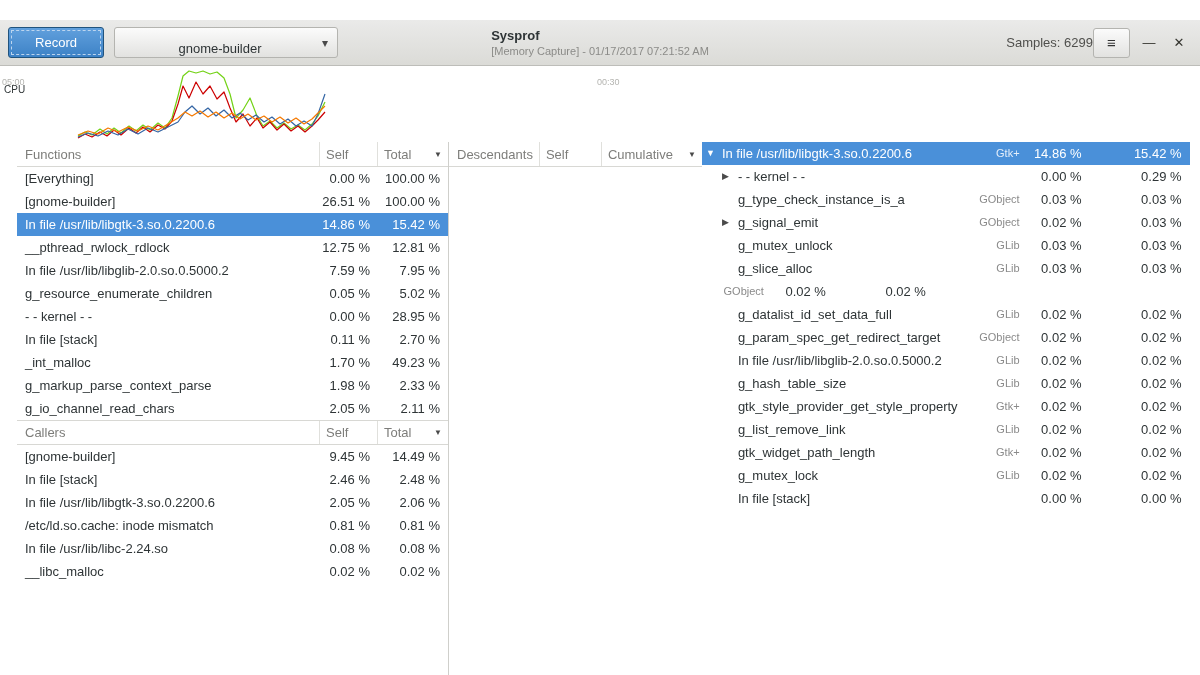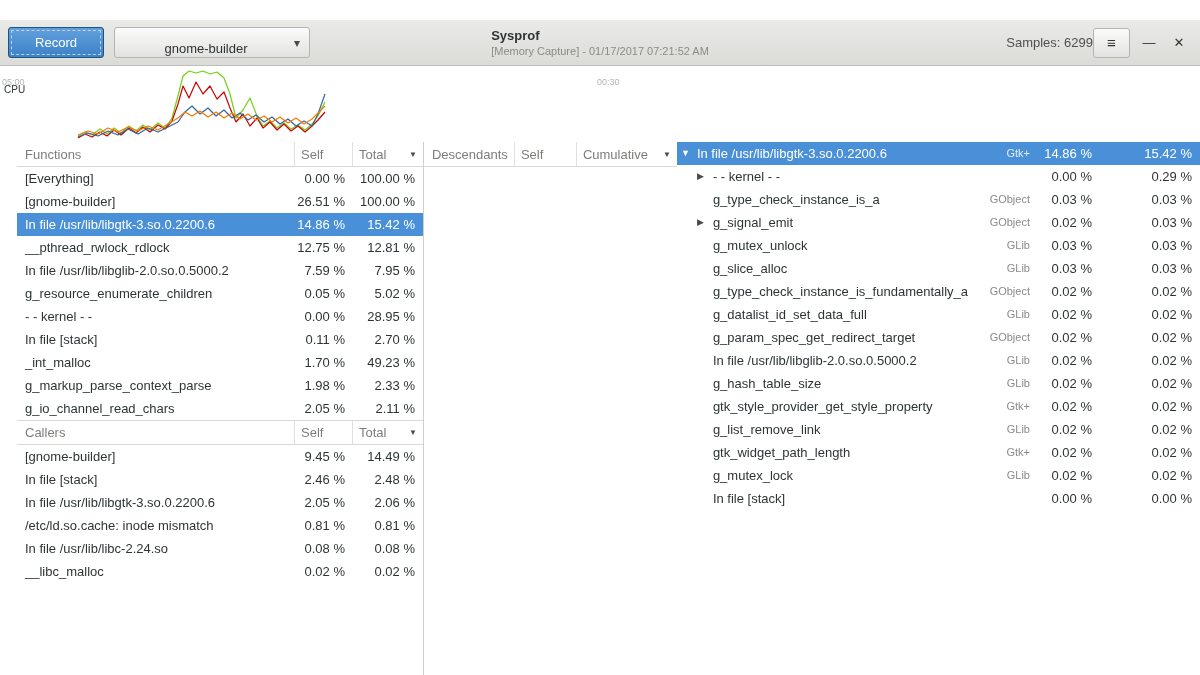--- a/index.html
+++ b/index.html
@@ -10,21 +10,21 @@
   
   .headerbar { position:absolute; top:0; left:0; right:0; height:46px;
     background:linear-gradient(to bottom,#eaeae9,#dbdbd7);
     border-bottom:1px solid #bdbdb9; display:flex; align-items:center; padding:0 8px; }
   .btn { height:31px; border:1px solid #b4b4b0; border-radius:3px; font-size:13px;
     background:linear-gradient(to bottom,#fbfbfb,#e2e2e0); color:#2e3436;
     display:flex; align-items:center; justify-content:center; cursor:default; }
   .record-btn { width:96px; color:#ffffff; border-color:#20537e;
     background:linear-gradient(to bottom,#61a0dd,#3d82c6);
     outline:1px dashed #bcd5ef; outline-offset:-4px; }
-  .combo { width:196px; margin-left:10px; position:relative; padding:12px 22px 0 10px;text-align:right; }
+  .combo { width:224px; margin-left:10px; position:relative; padding:12px 22px 0 10px;text-align:right; }
   .combo .combo-arrow { position:absolute; right:9px; top:8px; font-size:12px; color:#4a4a4a; }
   .titlebox { position:absolute; left:50%; top:7px; transform:translateX(-50%); text-align:left; }
   .titlebox .title { font-size:13px; font-weight:bold; color:#2e3436; line-height:17px; }
   .titlebox .subtitle { font-size:11px; color:#8b8b88; line-height:14px; }
   .hb-right { margin-left:auto; display:flex; align-items:center; }
   .samples { font-size:13px; color:#4f4f4c; }
   .menu-btn { width:37px; height:30px; font-size:15px; color:#333; }
   .winctl { display:flex; align-items:center; gap:4px; margin-left:6px; }
   .winbtn { width:26px; height:26px; display:flex; align-items:center; justify-content:center;
     font-size:13px; color:#35352f; background:transparent; border:none; }
@@ -316,24 +316,20 @@
     <div class="cell name">
       <span class="expander"></span>
       <span>g_slice_alloc</span>
     </div>
     <div class="cell cat">GLib</div>
     <div class="cell num">0.03 %</div>
     <div class="cell num total">0.03 %</div>
   </div>
 
   <div class="trow drow d1">
-    <div class="cell name">
-      <span class="expander"></span>
-      <span>g_type_check_instance_is_fundamentally_a</span>
-    </div>
     <div class="cell cat">GObject</div>
     <div class="cell num">0.02 %</div>
     <div class="cell num total">0.02 %</div>
   </div>
 
   <div class="trow drow d1">
     <div class="cell name">
       <span class="expander"></span>
       <span>g_datalist_id_set_data_full</span>
     </div>

